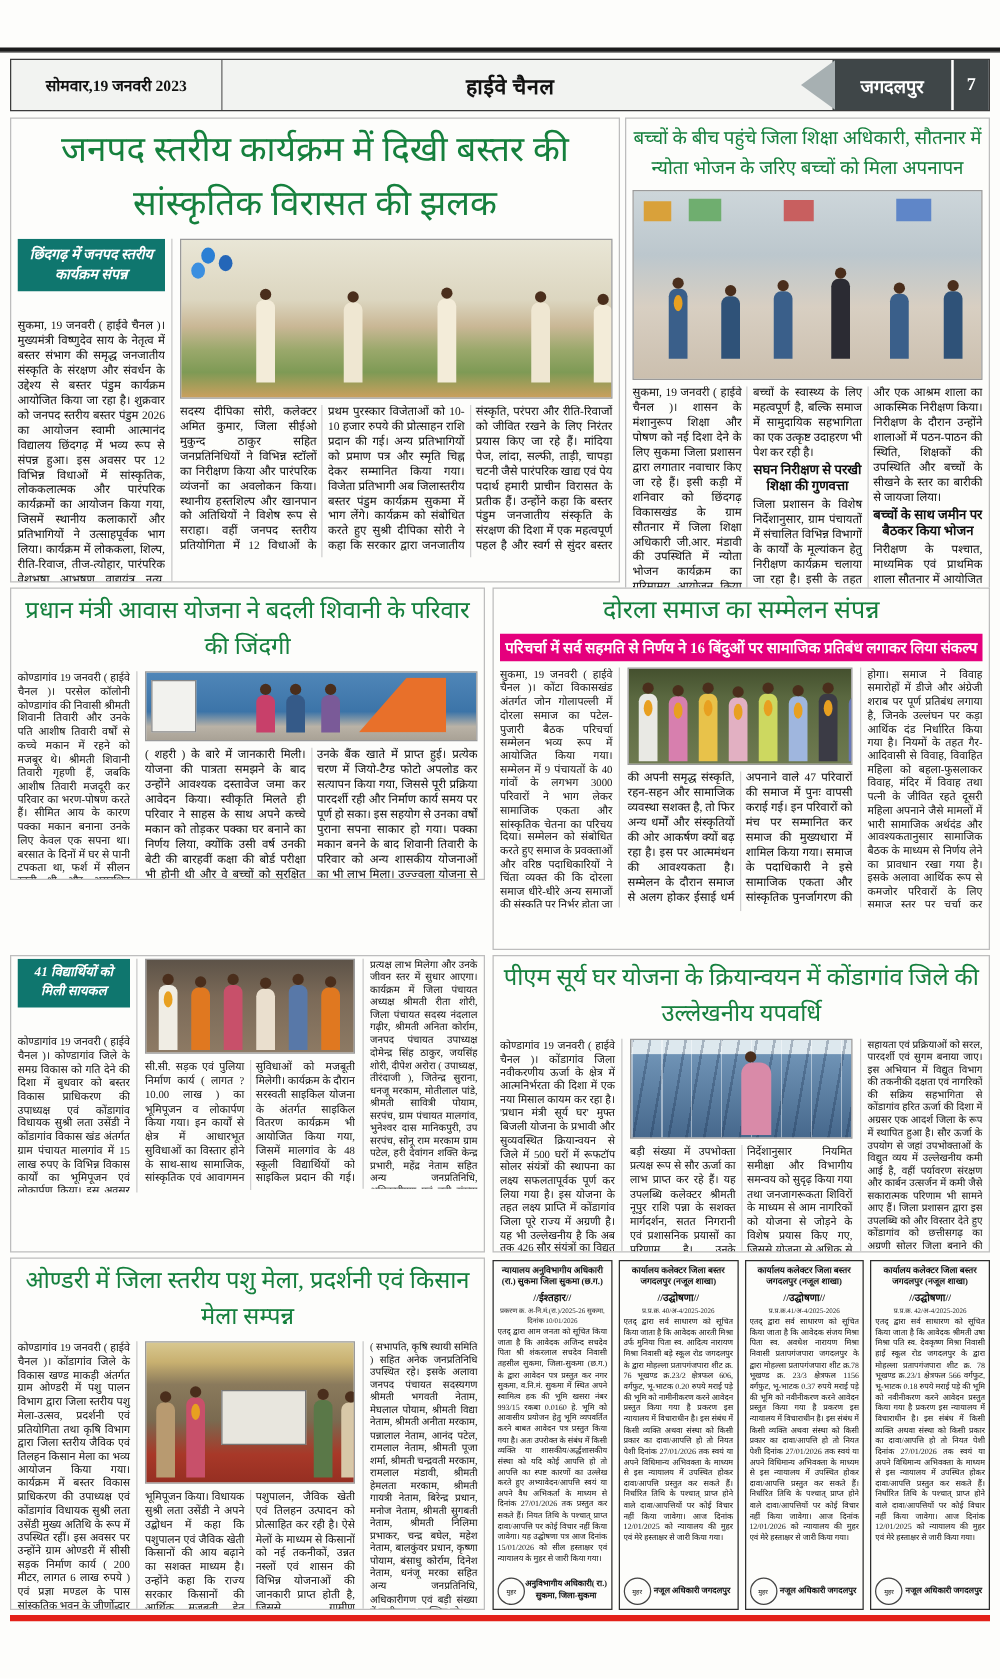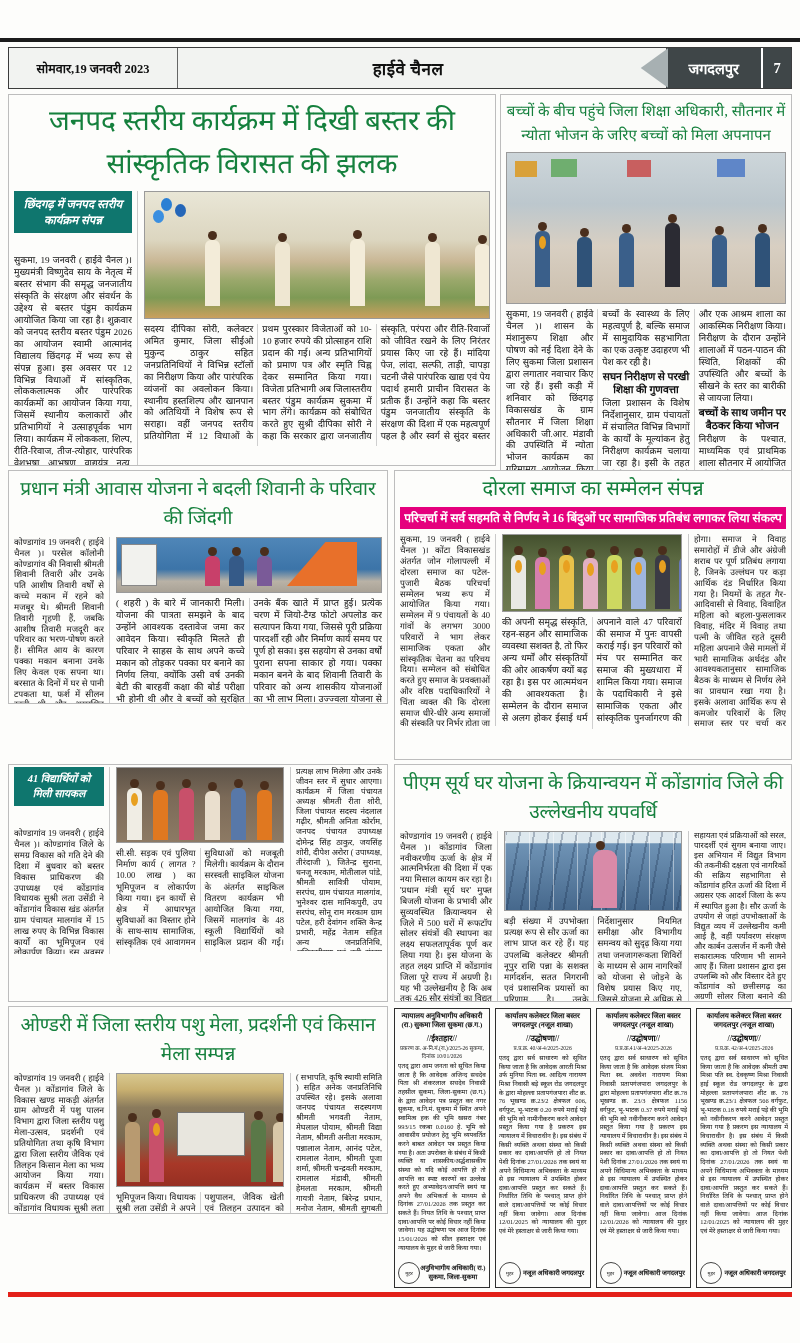--- a/index.html
+++ b/index.html
@@ -209,21 +209,21 @@
         </div>
         <div class="flow c2" style="font-size:8.6px;height:100px;">
           <span>बड़ी संख्या में उपभोक्ता प्रत्यक्ष रूप से सौर ऊर्जा का लाभ प्राप्त कर रहे हैं। यह उपलब्धि कलेक्टर श्रीमती नूपुर राशि पन्ना के सशक्त मार्गदर्शन, सतत निगरानी एवं प्रशासनिक प्रयासों का परिणाम है। उनके निर्देशानुसार नियमित समीक्षा और विभागीय समन्वय को सुदृढ़ किया गया तथा</span>
           <span>जनजागरूकता शिविरों के माध्यम से आम नागरिकों को योजना से जोड़ने के विशेष प्रयास किए गए, जिससे योजना से अधिक से अधिक हितग्राही जुड़े। जिला प्रशासन द्वारा यह भी सुनिश्चित किया गया कि अधिक से अधिक पात्र नागरिकों तक योजना का लाभ पहुँचे तथा सब्सिडी, तकनीकी</span>
         </div>
       </div>
       <div class="colr btxt btxt-sm" style="width:98px;flex:none;height:184px;font-size:8px;">सहायता एवं प्रक्रियाओं को सरल, पारदर्शी एवं सुगम बनाया जाए। इस अभियान में विद्युत विभाग की तकनीकी दक्षता एवं नागरिकों की सक्रिय सहभागिता से कोंडागांव हरित ऊर्जा की दिशा में अग्रसर एक आदर्श जिला के रूप में स्थापित हुआ है। सौर ऊर्जा के उपयोग से जहां उपभोक्ताओं के विद्युत व्यय में उल्लेखनीय कमी आई है, वहीं पर्यावरण संरक्षण और कार्बन उत्सर्जन में कमी जैसे सकारात्मक परिणाम भी सामने आए हैं। जिला प्रशासन द्वारा इस उपलब्धि को और विस्तार देते हुए कोंडागांव को छत्तीसगढ़ का अग्रणी सोलर जिला बनाने की दिशा में निरंतर प्रयास जारी रखे जाएंगे।</div>
     </div>
   </section>
 
-  <section class="art" style="left:8px;top:1006px;width:380px;height:208px;">
+  <section class="art" style="left:8px;top:1006px;width:380px;height:282px;">
     <h2 class="hl hl-md">ओण्डरी में जिला स्तरीय पशु मेला, प्रदर्शनी एवं किसान मेला सम्पन्न</h2>
     <div class="row">
       <div class="coln btxt btxt-sm" style="width:96px;flex:none;height:222px;">कोण्डागांव 19 जनवरी ( हाईवे चैनल )। कोंडागांव जिले के विकास खण्ड माकड़ी अंतर्गत ग्राम ओण्डरी में पशु पालन विभाग द्वारा जिला स्तरीय पशु मेला-उत्सव, प्रदर्शनी एवं प्रतियोगिता तथा कृषि विभाग द्वारा जिला स्तरीय जैविक एवं तिलहन किसान मेला का भव्य आयोजन किया गया। कार्यक्रम में बस्तर विकास प्राधिकरण की उपाध्यक्ष एवं कोंडागांव विधायक सुश्री लता उसेंडी मुख्य अतिथि के रूप में उपस्थित रहीं। इस अवसर पर उन्होंने ग्राम ओण्डरी में सीसी सड़क निर्माण कार्य ( 200 मीटर, लागत 6 लाख रुपये ) एवं प्रज्ञा मण्डल के पास सांस्कृतिक भवन के जीर्णोद्धार कार्य ( विधायक निधि, लागत 2.50 लाख रुपये ) का</div>
       <div class="mainarea">
         <div class="photo p7" style="height:112px;">
           <i class="block" style="left:60px;top:38px;width:66px;height:42px;background:#e8e6de;border:1px solid #777;"></i>
           <i class="person" style="left:8px;top:48px;height:60px;background:#b89a70;"></i>
           <i class="person garland" style="left:32px;top:44px;height:64px;background:#c8506a;"></i>
           <i class="person" style="left:134px;top:46px;height:62px;background:#5a7848;"></i>
           <i class="person" style="left:156px;top:48px;height:60px;background:#d8c8a8;"></i>

